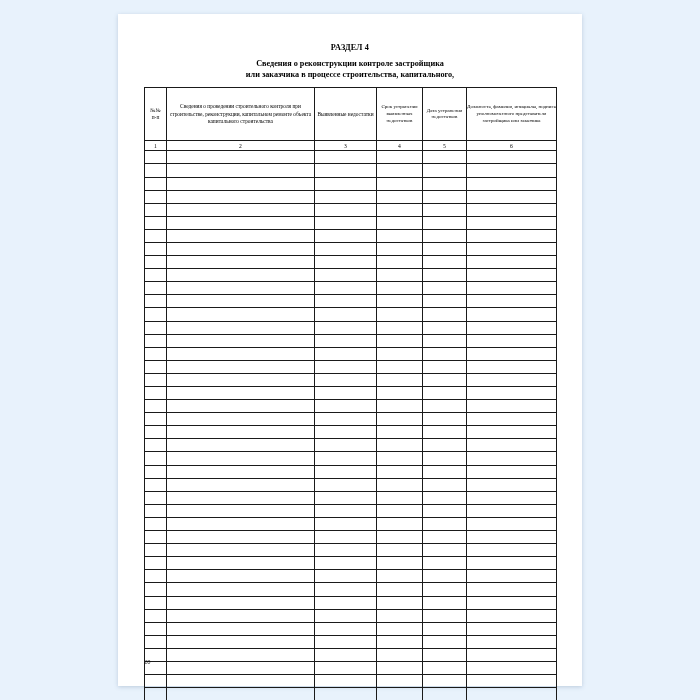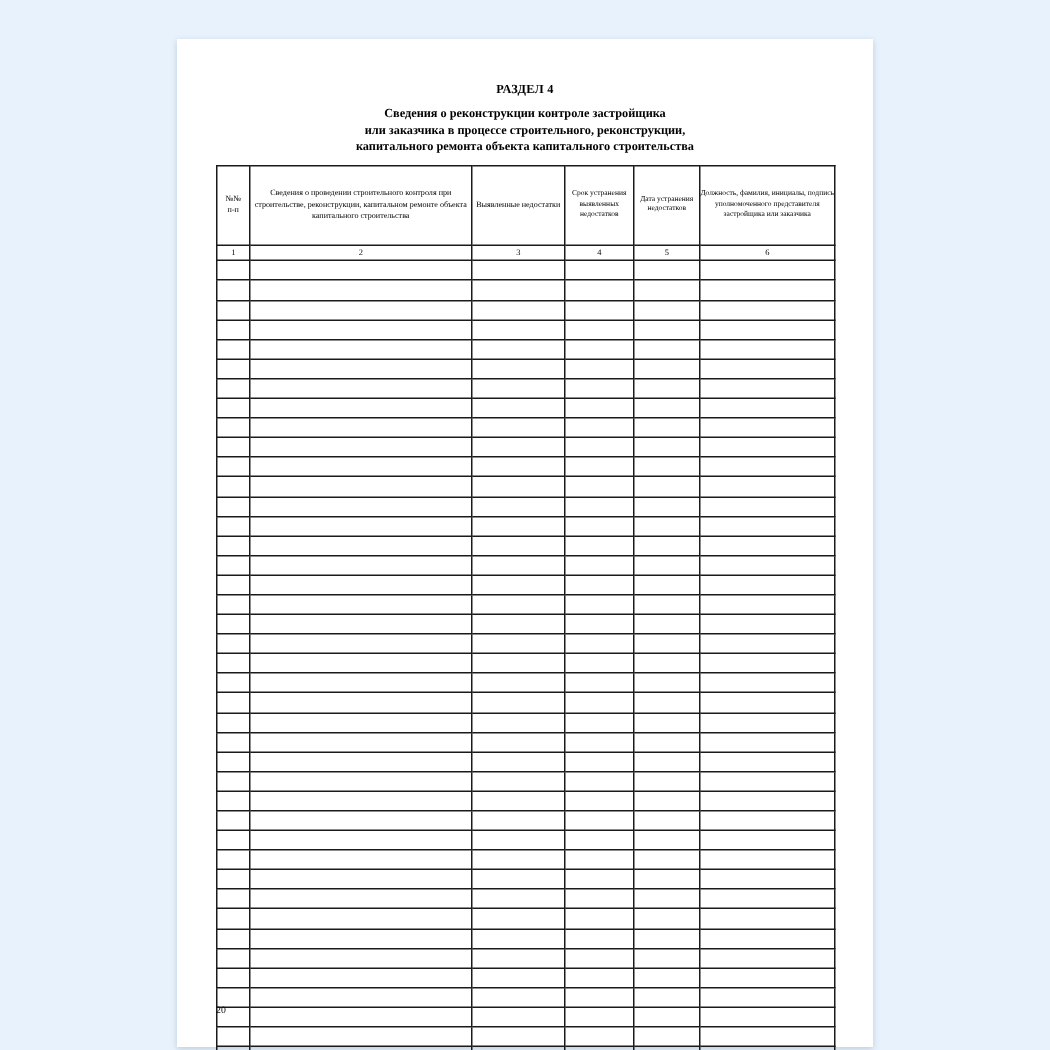--- a/index.html
+++ b/index.html
@@ -9,21 +9,21 @@
   body {
     width: 700px;
     height: 700px;
     background: #e8f2fc;
     font-family: "Liberation Serif", serif;
     overflow: hidden;
   }
   .page-wrap {
     position: absolute;
     left: 118px;
-    top: 26px;
+    top: 14px;
     width: 464px;
     height: 672px;
     background: #ffffff;
     box-shadow: 0 1px 4px rgba(60,90,130,0.25);
     box-sizing: border-box;
   }
   .page-inner {
     position: absolute;
     left: 26px;
     top: 30px;
@@ -90,22 +90,21 @@
 </head>
 <body>
 
 <div class="page-wrap">
   <div class="page-inner">
 
     <div class="doc-title">РАЗДЕЛ 4</div>
 
     <div class="doc-subtitle">
       <div>Сведения о реконструкции контроле застройщика</div>
-      <div>или заказчика в процессе строительного, реконструкции,</div>
-      <div>капитального ремонта объекта капитального строительства</div>
+      <div>или заказчика в процессе строительства, капитального,</div>
     </div>
 
     <table class="reg">
       <colgroup>
         <col class="col1">
           <col class="col2">
           <col class="col3">
           <col class="col4">
           <col class="col5">
           <col class="col6">

